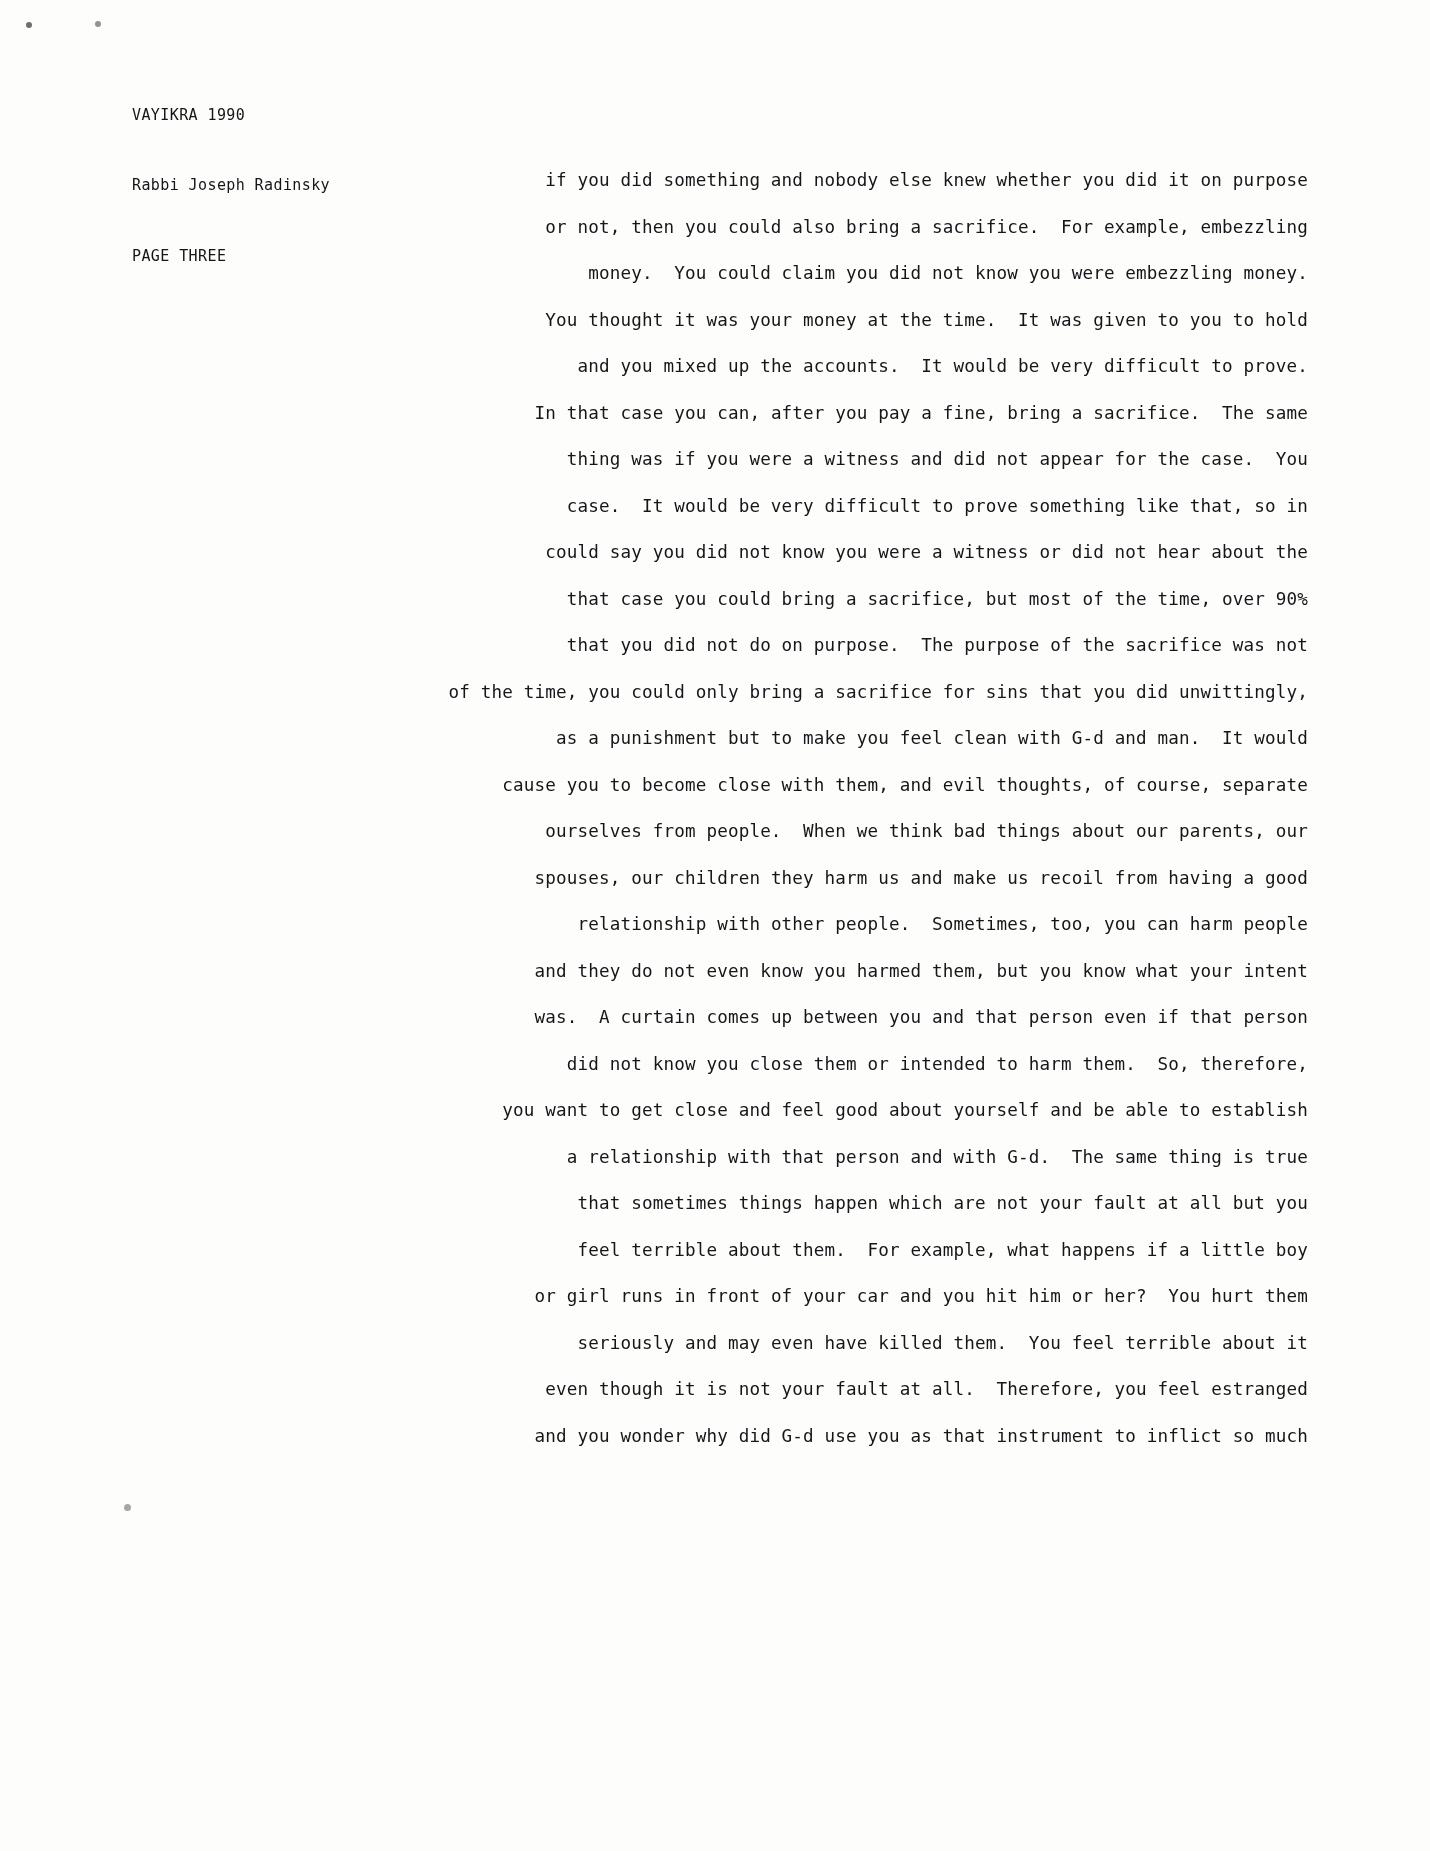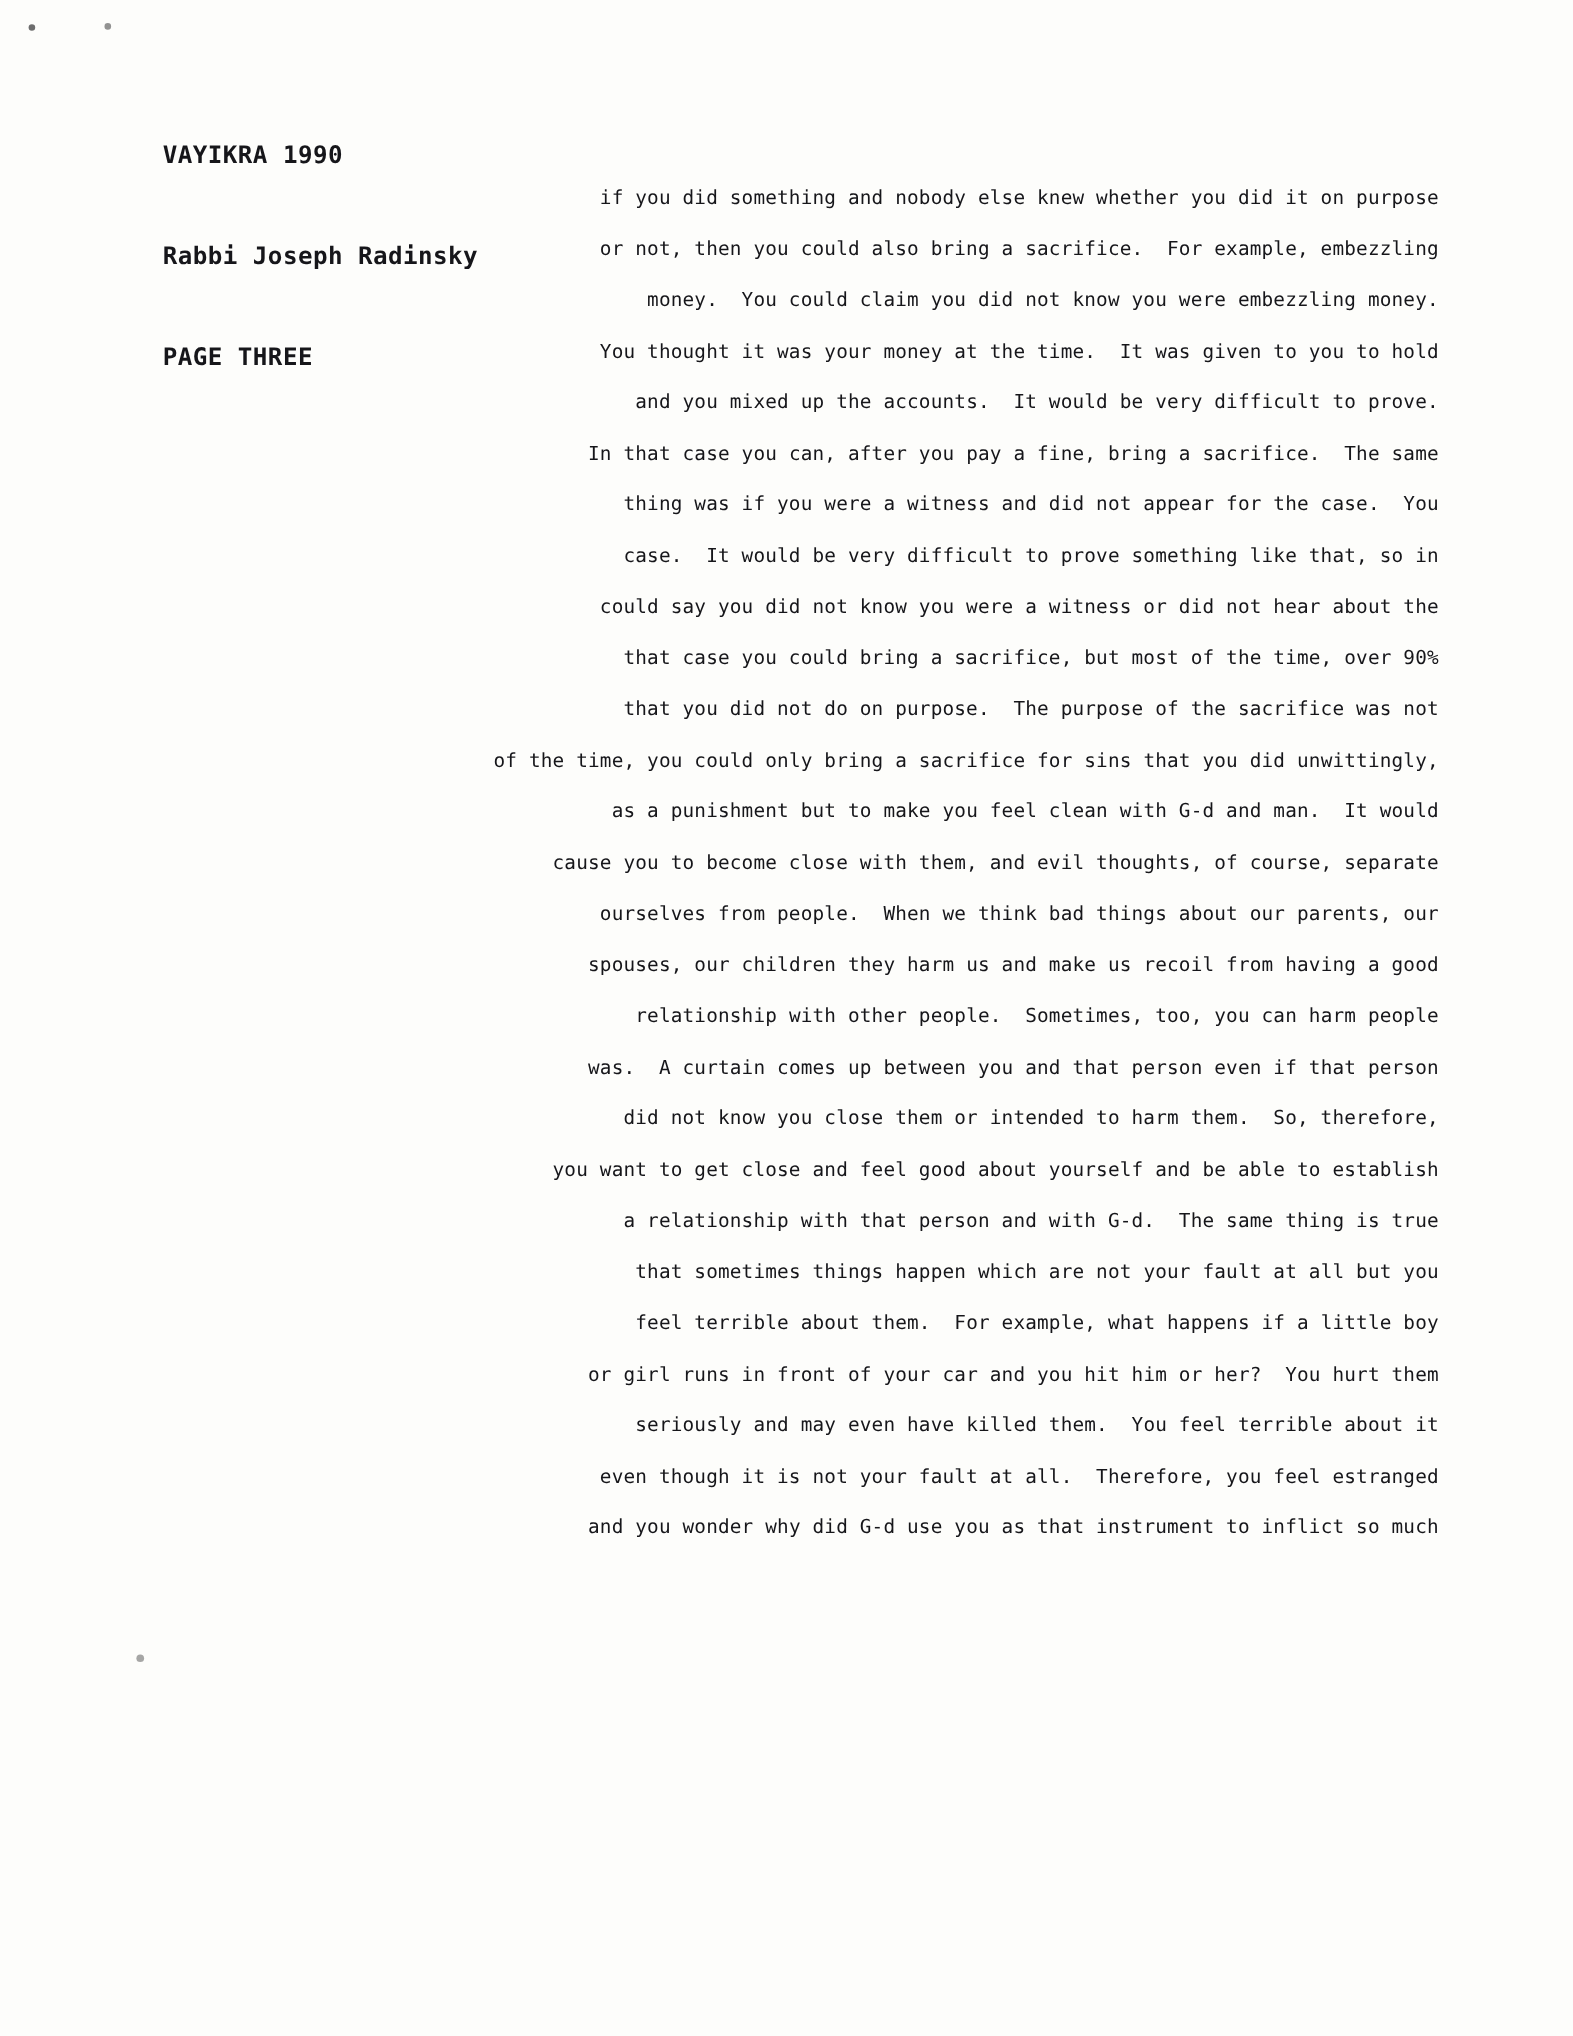--- a/index.html
+++ b/index.html
@@ -24,27 +24,26 @@
     position: absolute;
     background: #6d6d6d;
     border-radius: 50%;
   }
   .speck.s1 { left: 26px; top: 22px; width: 6px; height: 6px; }
   .speck.s2 { left: 95px; top: 21px; width: 6px; height: 6px; opacity: .75; }
   .speck.s3 { left: 124px; top: 1504px; width: 7px; height: 7px; opacity: .6; }
 
   .header {
     position: absolute;
-    left: 148px;
+    left: 132px;
     top: 58px;
     line-height: 1.52;
-    font-size: 22px;
+    font-size: 15px;
     letter-spacing: .4px;
     white-space: pre;
-    font-weight: bold;
   }
   .header div { height: 25px; }
 
   .body-text {
     position: absolute;
     left: 148px;
     top: 157px;
     width: 1160px;
     font-size: 17.6px;
     letter-spacing: .15px;
@@ -82,20 +81,21 @@
     <div class="line">case.  It would be very difficult to prove something like that, so in</div>
     <div class="line">could say you did not know you were a witness or did not hear about the</div>
     <div class="line">that case you could bring a sacrifice, but most of the time, over 90%</div>
     <div class="line">that you did not do on purpose.  The purpose of the sacrifice was not</div>
     <div class="line">of the time, you could only bring a sacrifice for sins that you did unwittingly,</div>
     <div class="line">as a punishment but to make you feel clean with G-d and man.  It would</div>
     <div class="line">cause you to become close with them, and evil thoughts, of course, separate</div>
     <div class="line">ourselves from people.  When we think bad things about our parents, our</div>
     <div class="line">spouses, our children they harm us and make us recoil from having a good</div>
     <div class="line">relationship with other people.  Sometimes, too, you can harm people</div>
+    <div class="line">and they do not even know you harmed them, but you know what your intent</div>
     <div class="line">was.  A curtain comes up between you and that person even if that person</div>
     <div class="line">did not know you close them or intended to harm them.  So, therefore,</div>
     <div class="line">you want to get close and feel good about yourself and be able to establish</div>
     <div class="line">a relationship with that person and with G-d.  The same thing is true</div>
     <div class="line">that sometimes things happen which are not your fault at all but you</div>
     <div class="line">feel terrible about them.  For example, what happens if a little boy</div>
     <div class="line">or girl runs in front of your car and you hit him or her?  You hurt them</div>
     <div class="line">seriously and may even have killed them.  You feel terrible about it</div>
     <div class="line">even though it is not your fault at all.  Therefore, you feel estranged</div>
     <div class="line">and you wonder why did G-d use you as that instrument to inflict so much</div>

